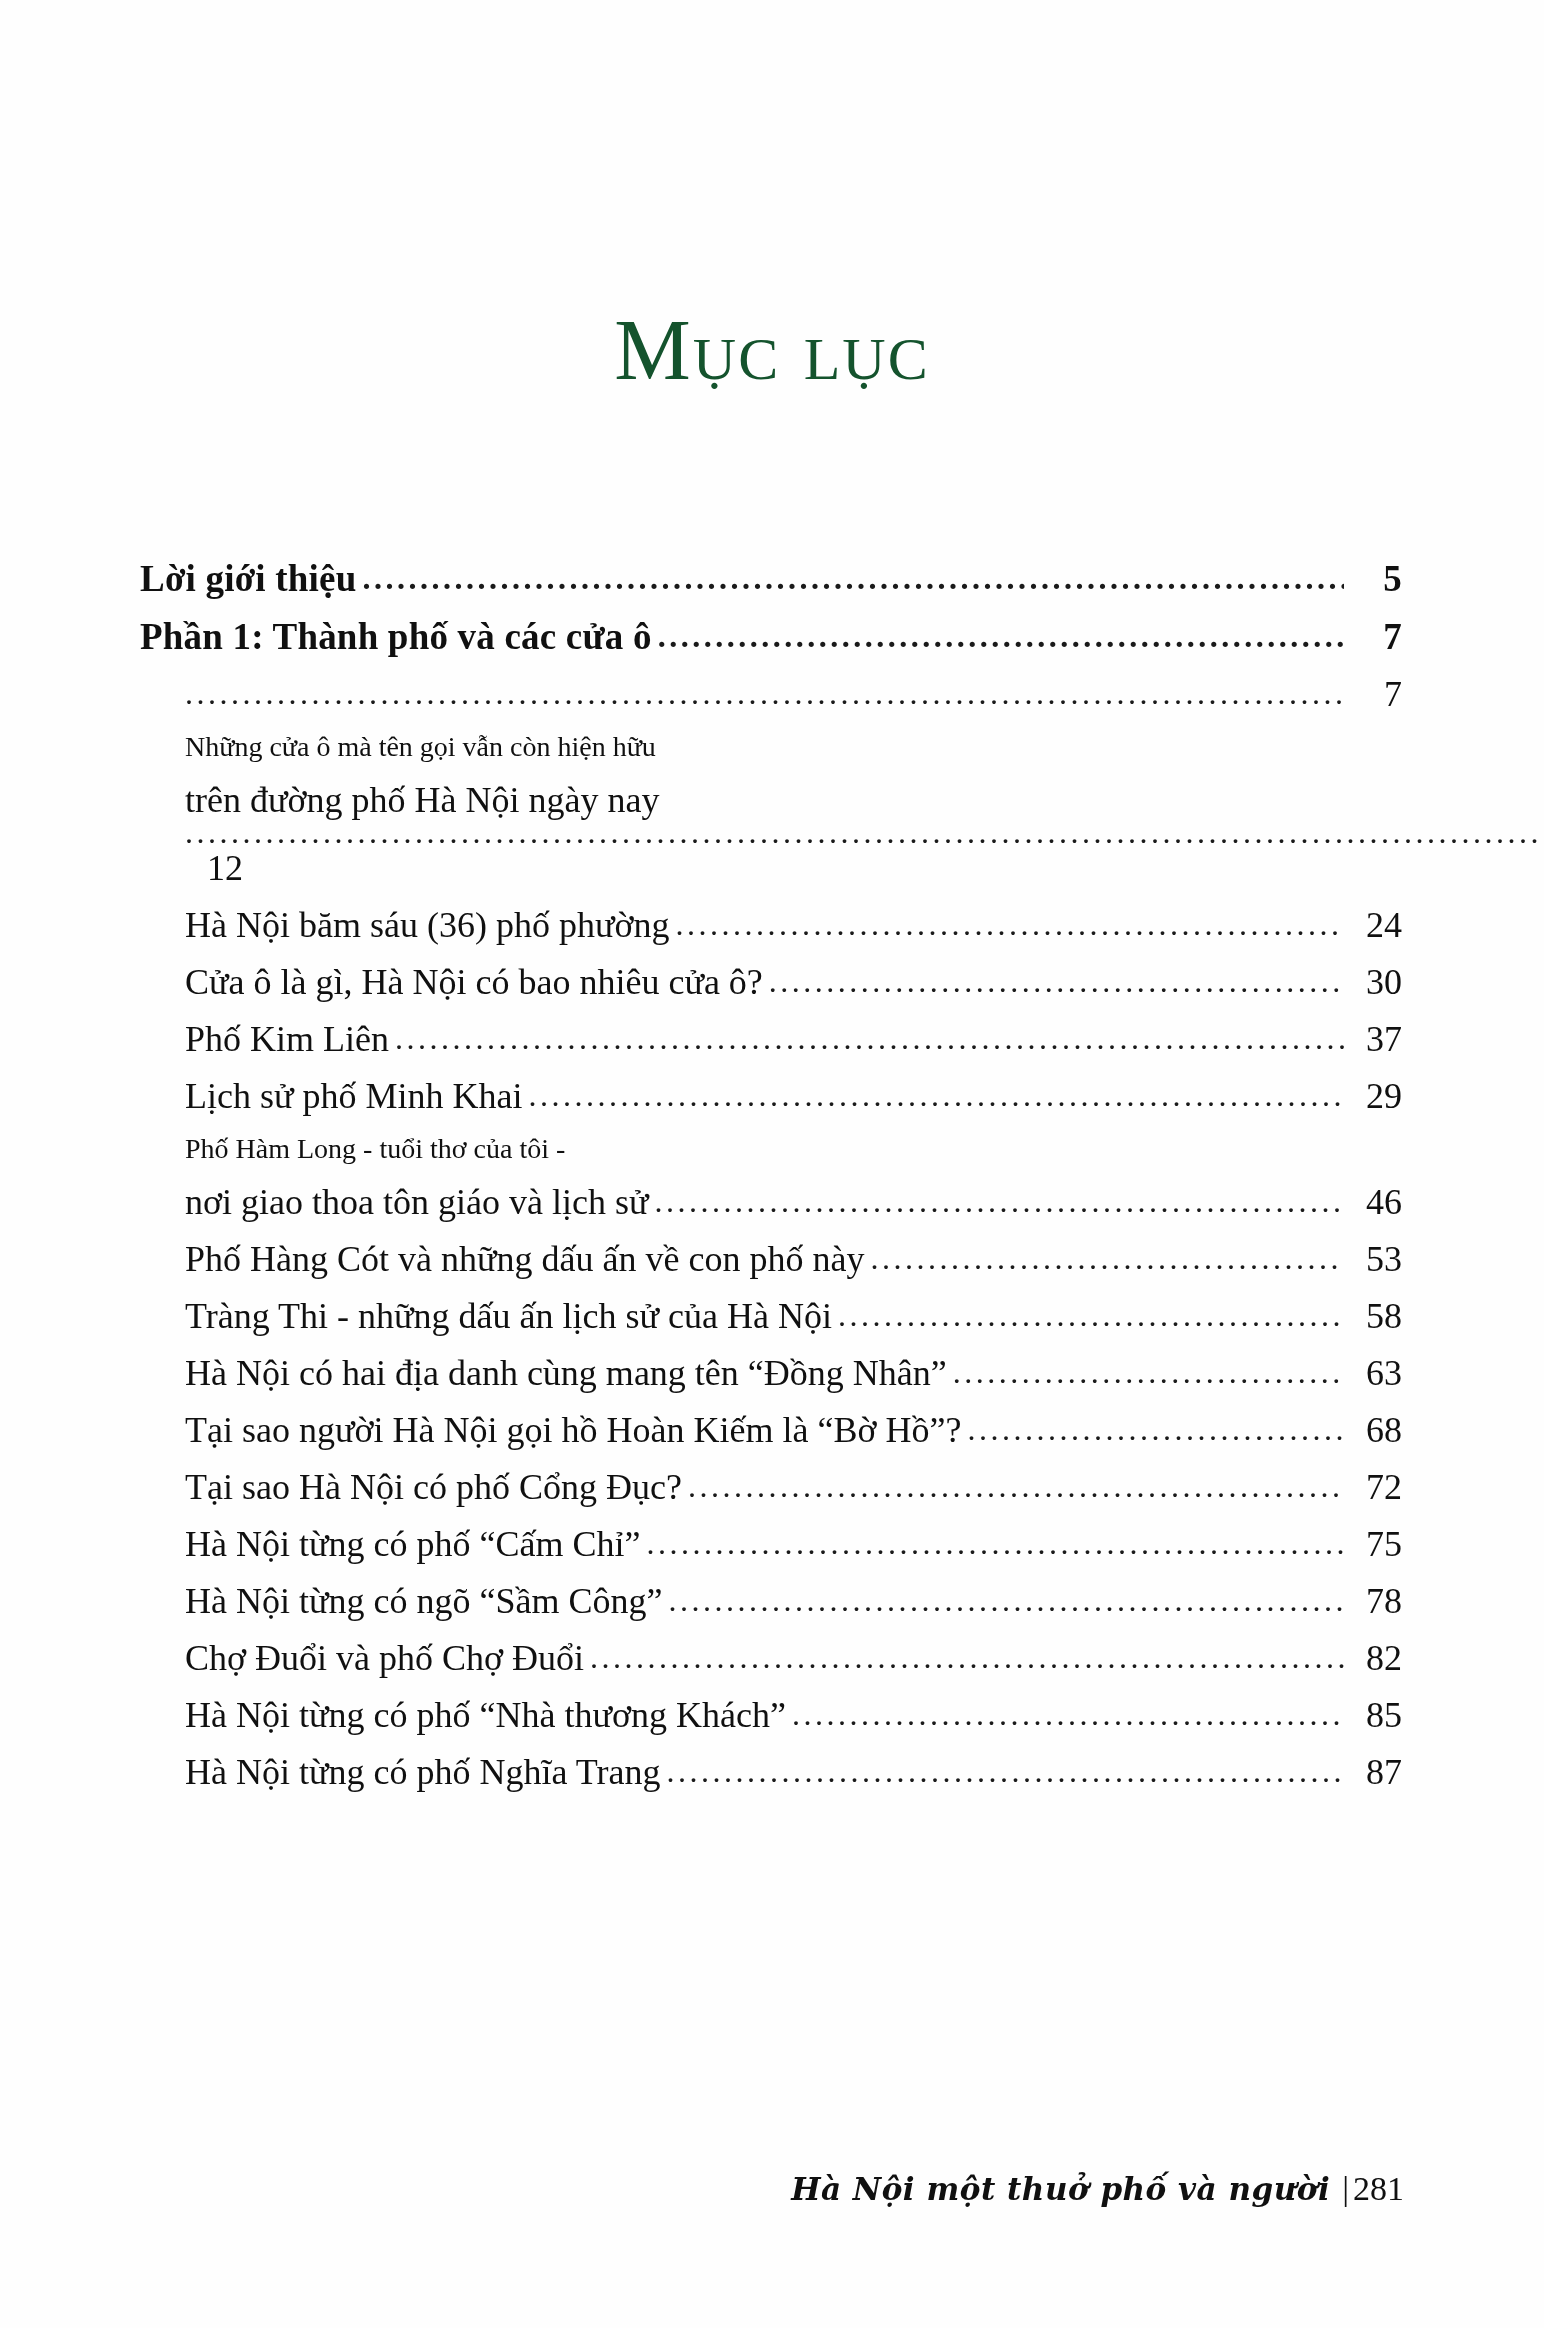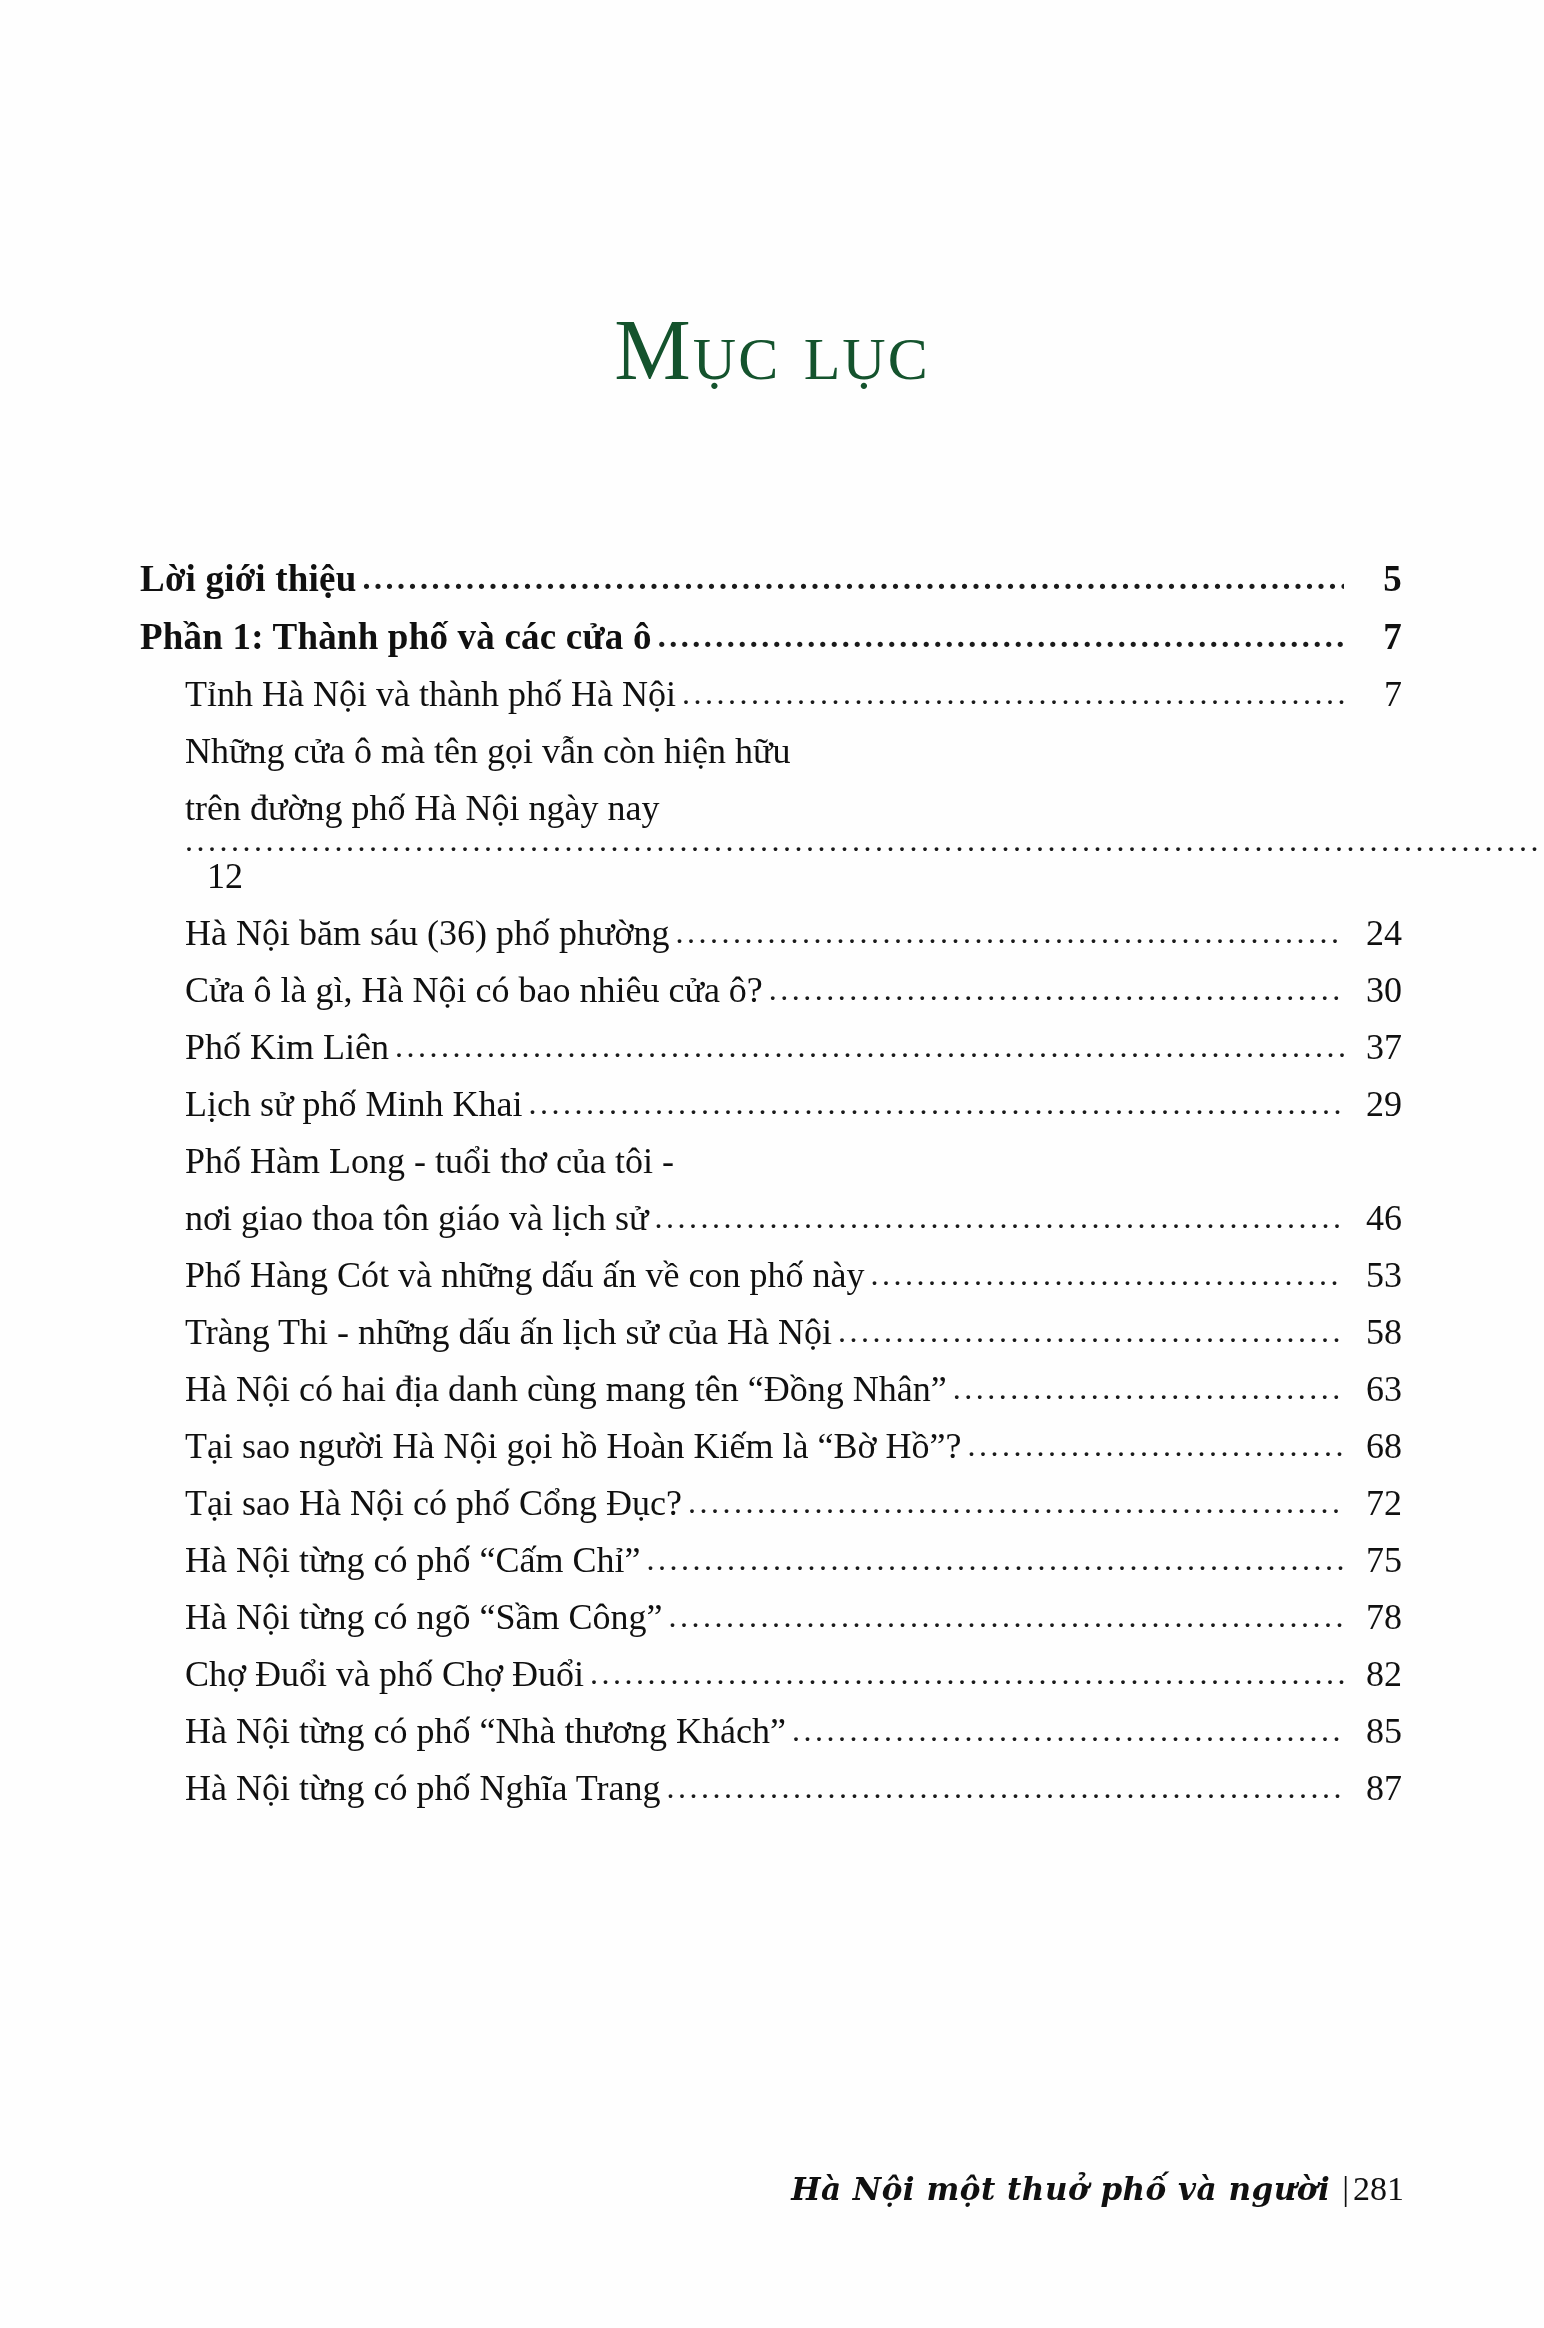--- a/index.html
+++ b/index.html
@@ -73,21 +73,21 @@
     flex: 0 0 auto;
     padding-left: 10px;
     text-align: right;
     min-width: 48px;
   }
   
   .entry-multi {
     margin-bottom: 21px;
   }
   .entry-multi .firstline {
-    font-size: 36px;
+    font-size: 28px;
     line-height: 1.0;
     padding-left: 45px;
     margin-bottom: 21px;
   }
   .footer {
     position: absolute;
     bottom: 120px;
     right: 140px;
     display: flex;
     align-items: baseline;
@@ -120,21 +120,20 @@
         <span class="label">Lời giới thiệu</span>
         <span class="dots">........................................................................................................................................................................................................</span>
         <span class="page-no">5</span>
       </div>
       <div class="entry bold">
         <span class="label">Phần 1: Thành phố và các cửa ô</span>
         <span class="dots">........................................................................................................................................................................................................</span>
         <span class="page-no">7</span>
       </div>
       <div class="entry indent">
-        <span class="label">Tỉnh Hà Nội và thành phố Hà Nội</span>
         <span class="dots">........................................................................................................................................................................................................</span>
         <span class="page-no">7</span>
       </div>
       <div class="entry-multi">
         <div class="firstline">Những cửa ô mà tên gọi vẫn còn hiện hữu</div>
         <div class="entry indent" style="margin-bottom: 0px; flex-direction: column;">
           <span class="label">trên đường phố Hà Nội ngày nay</span>
           <span class="dots">........................................................................................................................................................................................................</span>
           <span class="page-no">12</span>
         </div>

